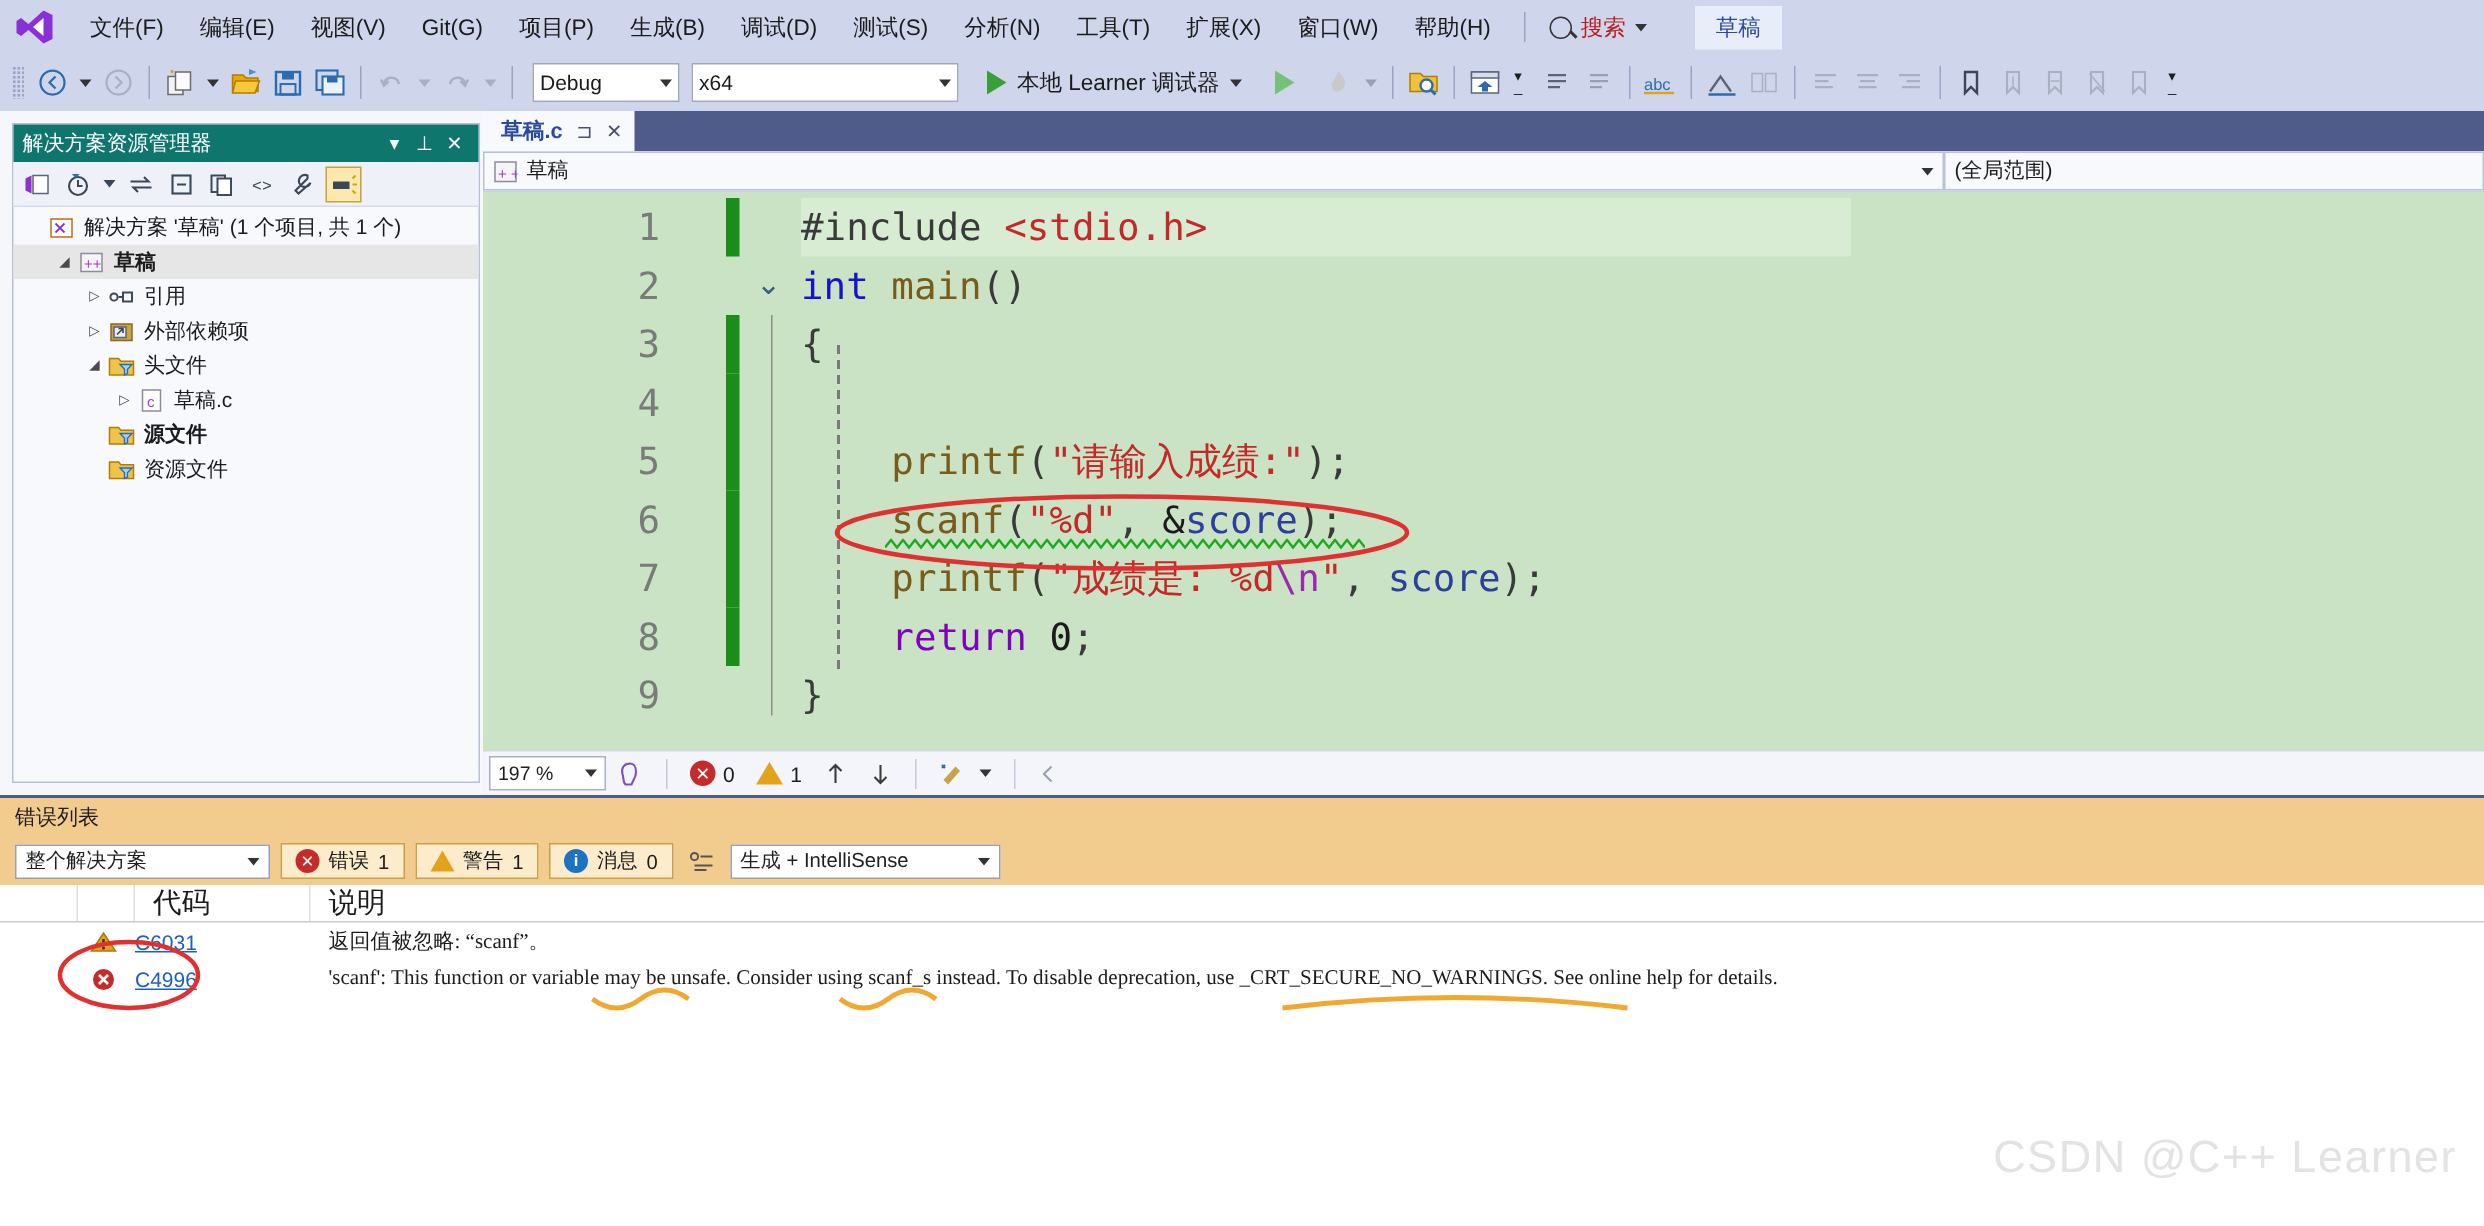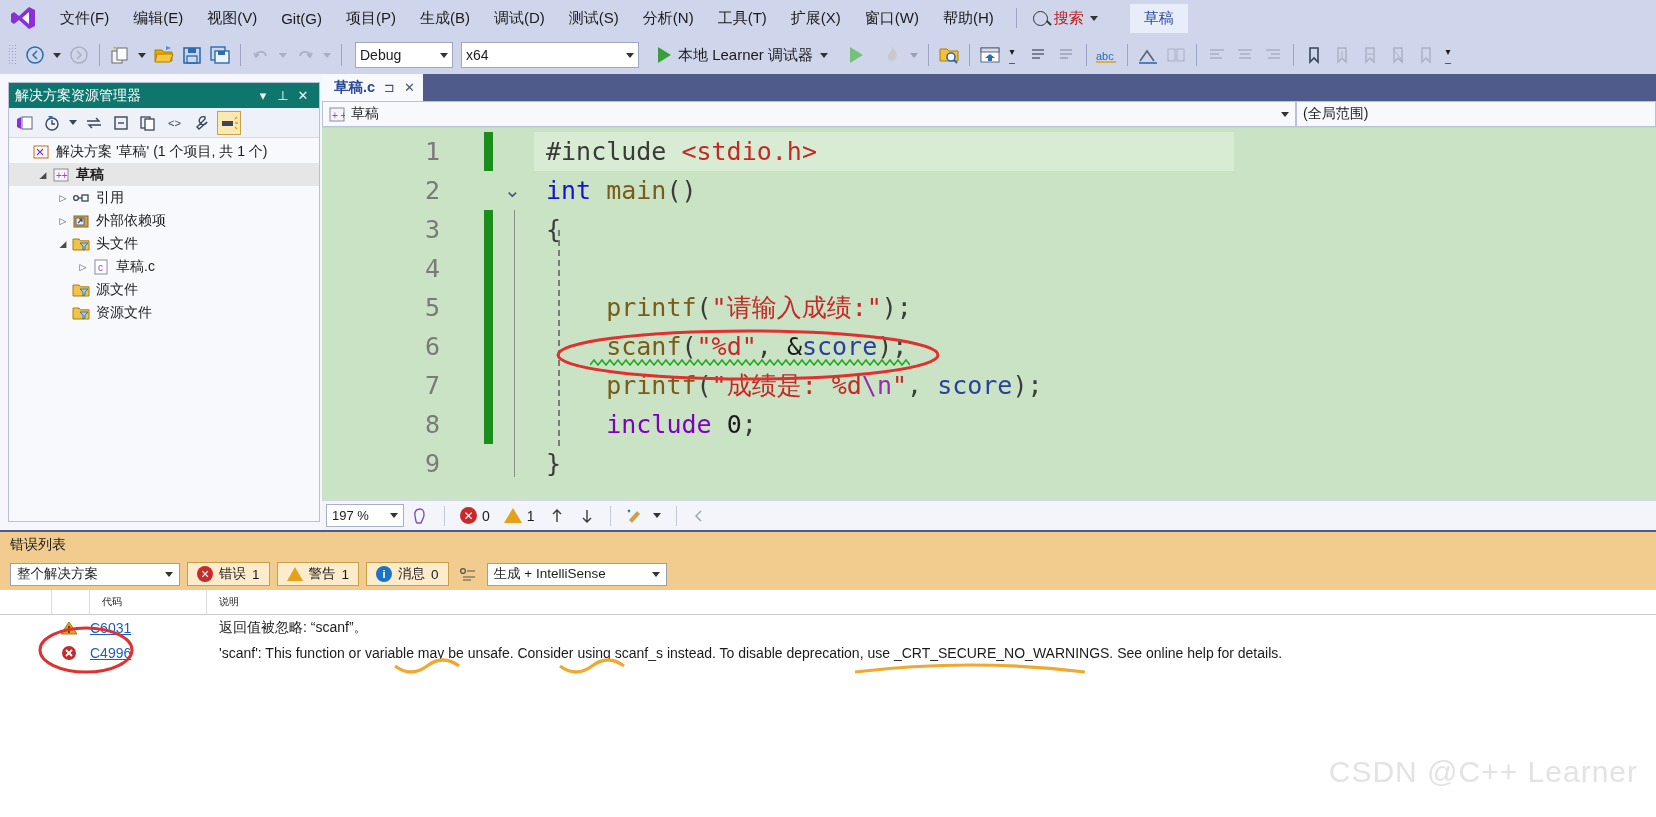--- a/index.html
+++ b/index.html
@@ -71,21 +71,21 @@
   
   .editor{position:absolute;left:322px;top:0;width:1334px;height:456px;background:#f6f7fc;}
   .tabstrip{height:27px;background:#4f5b8b;display:flex;align-items:flex-end;}
   .tab{background:#f7f9fd;height:27px;display:flex;align-items:center;padding:0 8px 0 12px;gap:9px;font-size:14.5px;color:#2b4a9b;font-weight:bold;}
   .tab .pin,.tab .x{color:#48536f;font-weight:normal;font-size:13px;cursor:default;}
   .navbar{height:27px;background:#f3f6fd;display:flex;align-items:stretch;border-bottom:1px solid #c9d0e2;}
   .navcombo{flex:1;border:1px solid #b9c1d6;background:#f7f9fd;display:flex;align-items:center;padding:0 6px;font-size:14px;gap:6px;}
   .navcombo.second{flex:0 0 360px;}
   .navcombo .grow{flex:1;}
   .codearea{position:relative;height:372px;background:#c9e3c4;overflow:hidden;}
-  .codeline{height:39px;line-height:39px;font-family:"DejaVu Sans Mono","Liberation Mono",monospace;font-size:25px;white-space:pre;padding-left:12px;}
+  .codeline{height:39px;line-height:39px;font-family:"DejaVu Sans Mono","Liberation Mono",monospace;font-size:25px;white-space:pre;}
   .lnum{color:#7a7a7a;font-family:"DejaVu Sans Mono",monospace;font-size:25px;height:39px;line-height:39px;text-align:right;}
   .changebar{position:absolute;width:9px;background:#1a8d1a;left:162px;}
   .kw{color:#1414d0;}
   .kw2{color:#8000c0;}
   .fn{color:#7a5c1a;}
   .str{color:#c62828;}
   .var{color:#2a3f9e;}
   .pp{color:#3a3a3a;}
   .num{color:#1b1b1b;}
   .esc{color:#9c27b0;}
@@ -101,29 +101,29 @@
   .errpanel{position:absolute;left:0;top:530px;width:1656px;height:287px;background:#ffffff;border-top:2px solid #4f5b8b;}
   .err-title{height:26px;background:#f2cc8f;display:flex;align-items:center;padding:0 10px;font-size:14px;color:#1b1b1b;}
   .err-toolbar{height:32px;background:#f2cc8f;display:flex;align-items:center;gap:7px;padding:0 10px;}
   .scope-sel{width:170px;height:23px;background:#fff;border:1px solid #9aa0b0;display:flex;align-items:center;justify-content:space-between;padding:0 6px;font-size:13.5px;}
   .chip{height:24px;display:flex;align-items:center;gap:6px;padding:0 9px;background:#fdeccb;border:1px solid #c9a04a;font-size:13.5px;color:#1b1b1b;}
   .chip .ico-err{width:16px;height:16px;border-radius:50%;background:#c52b2b;color:#fff;font-size:11px;display:flex;align-items:center;justify-content:center;font-weight:bold;}
   .chip .ico-warn{width:0;height:0;border-left:8px solid transparent;border-right:8px solid transparent;border-bottom:14px solid #e3a21a;}
   .chip .ico-info{width:16px;height:16px;border-radius:50%;background:#1c73c4;color:#fff;font-size:11px;display:flex;align-items:center;justify-content:center;font-weight:bold;}
   .filter-ico{width:24px;height:22px;display:flex;align-items:center;justify-content:center;font-size:12px;color:#555;}
   .build-sel{width:180px;height:23px;background:#fff;border:1px solid #9aa0b0;display:flex;align-items:center;justify-content:space-between;padding:0 6px;font-size:13.5px;}
-  .err-head{height:25px;background:#fff;display:flex;align-items:center;border-bottom:1px solid #ccc;font-size:10px;color:#1b1b1b;}
+  .err-head{height:25px;background:#fff;display:flex;align-items:center;border-bottom:1px solid #ccc;font-size:19px;color:#1b1b1b;}
   .err-head .c1{width:52px;border-right:1px solid #ddd;height:100%;}
   .err-head .c2{width:38px;border-right:1px solid #ddd;height:100%;}
   .err-head .c3{width:117px;border-right:1px solid #ddd;height:100%;display:flex;align-items:center;padding-left:12px;}
   .err-head .c4{flex:1;display:flex;align-items:center;padding-left:12px;}
   .err-row{height:25px;display:flex;align-items:center;font-size:14px;}
   .err-row .ic{width:90px;display:flex;align-items:center;justify-content:flex-end;padding-right:12px;}
   .err-row .code{width:117px;color:#1c5fbe;text-decoration:underline;}
-  .err-row .desc{flex:1;padding-left:12px;color:#1b1b1b;}
+  .err-row .desc{flex:1;padding-left:12px;color:#1b1b1b;font-family:Liberation Serif, serif;}
 
   .watermark{position:absolute;right:18px;bottom:28px;font-size:30px;color:#e3e3e3;font-family:"Liberation Sans",sans-serif;letter-spacing:1px;}
 
   svg{display:block;}
 </style>
 </head>
 <body>
 
 <div class="menubar">
   <div class="vs-logo">
@@ -465,21 +465,21 @@
         <div class="tr-row" style="padding-left: 66px;">
           <span class="arrow">▷</span>
           <span class="tico">
             <svg width="18" height="16" viewBox="0 0 18 16">
               <rect x="3" y="1" width="12" height="14" fill="#fff" stroke="#8c8c9c"></rect>
               <text x="6" y="12" font-size="10" font-family="Liberation Sans" fill="#a03fd0">c</text>
             </svg>
           </span>
           <span>草稿.c</span>
         </div>
-        <div class="tr-row" style="padding-left: 46px;">
+        <div class="tr-row" style="padding-left: 46px; font-weight: bold;">
           <span class="arrow"></span>
           <span class="tico">
             <svg width="18" height="16" viewBox="0 0 18 16">
               <path d="M1 3 h6 l1.6 1.8 H17 V14 H1 Z" fill="#f0c34e" stroke="#b07f00"></path>
               <path d="M8 7 h8 l-3 3.2 V13 l-2 1 v-3.8 z" fill="#9fd2f0" stroke="#2b6cb0" stroke-width=".9"></path>
             </svg>
           </span>
           <span>源文件</span>
         </div>
         <div class="tr-row" style="padding-left: 46px;">
@@ -540,21 +540,21 @@
           <div class="changebar" style="top: 199px; height: 39px;"></div>
           <div class="codeline" style="position: absolute; left: 212px; top: 199px;"><span class="pp">    </span><span class="fn">scanf</span><span class="pp">(</span><span class="str">"%d"</span><span class="pp">, </span><span class="num">&amp;</span><span class="var">score</span><span class="pp">);</span></div>
           <svg width="320" height="8" style="position: absolute; left: 268px; top: 231px;">
             <path d="M0 6 l4 -5 l4 5 l4 -5 l4 5 l4 -5 l4 5 l4 -5 l4 5 l4 -5 l4 5 l4 -5 l4 5 l4 -5 l4 5 l4 -5 l4 5 l4 -5 l4 5 l4 -5 l4 5 l4 -5 l4 5 l4 -5 l4 5 l4 -5 l4 5 l4 -5 l4 5 l4 -5 l4 5 l4 -5 l4 5 l4 -5 l4 5 l4 -5 l4 5 l4 -5 l4 5 l4 -5 l4 5 l4 -5 l4 5 l4 -5 l4 5 l4 -5 l4 5 l4 -5 l4 5 l4 -5 l4 5 l4 -5 l4 5 l4 -5 l4 5 l4 -5 l4 5 l4 -5 l4 5 l4 -5 l4 5 l4 -5 l4 5 l4 -5 l4 5 l4 -5 l4 5 l4 -5 l4 5 l4 -5 l4 5 l4 -5 l4 5 l4 -5 l4 5 l4 -5 l4 5 l4 -5 l4 5 l4 -5 l4 5 " fill="none" stroke="#1faa1f" stroke-width="1.6"></path>
           </svg>
           <div class="lnum" style="position: absolute; left: 0px; width: 118px; top: 238px;">7</div>
           <div class="changebar" style="top: 238px; height: 39px;"></div>
           <div class="codeline" style="position: absolute; left: 212px; top: 238px;"><span class="pp">    </span><span class="fn">printf</span><span class="pp">(</span><span class="str">"成绩是: %d</span><span class="esc">\n</span><span class="str">"</span><span class="pp">, </span><span class="var">score</span><span class="pp">);</span></div>
           <div class="lnum" style="position: absolute; left: 0px; width: 118px; top: 277px;">8</div>
           <div class="changebar" style="top: 277px; height: 39px;"></div>
-          <div class="codeline" style="position: absolute; left: 212px; top: 277px;"><span class="pp">    </span><span class="kw2">include</span><span class="pp"> </span><span class="num">0</span><span class="pp">;</span></div>
+          <div class="codeline" style="position: absolute; left: 212px; top: 277px;"><span class="pp">    </span><span class="kw2">return</span><span class="pp"> </span><span class="num">0</span><span class="pp">;</span></div>
           <div class="lnum" style="position: absolute; left: 0px; width: 118px; top: 316px;">9</div>
           <div class="codeline" style="position: absolute; left: 212px; top: 316px;"><span class="pp">}</span></div>
           <div style="position: absolute; left: 236px; top: 102px; height: 216px; border-left: 2px dashed rgb(122, 122, 122);"></div>
           <div style="position: absolute; left: 192px; top: 82px; height: 267px; border-left: 1px solid rgb(141, 141, 141);"></div>
         </div>
 
       <svg style="position:absolute;left:228px;top:200px;pointer-events:none;" width="400" height="54">
         <ellipse cx="198" cy="27" rx="190" ry="24" fill="none" stroke="#e03030" stroke-width="3"></ellipse>
       </svg>
     </div>

